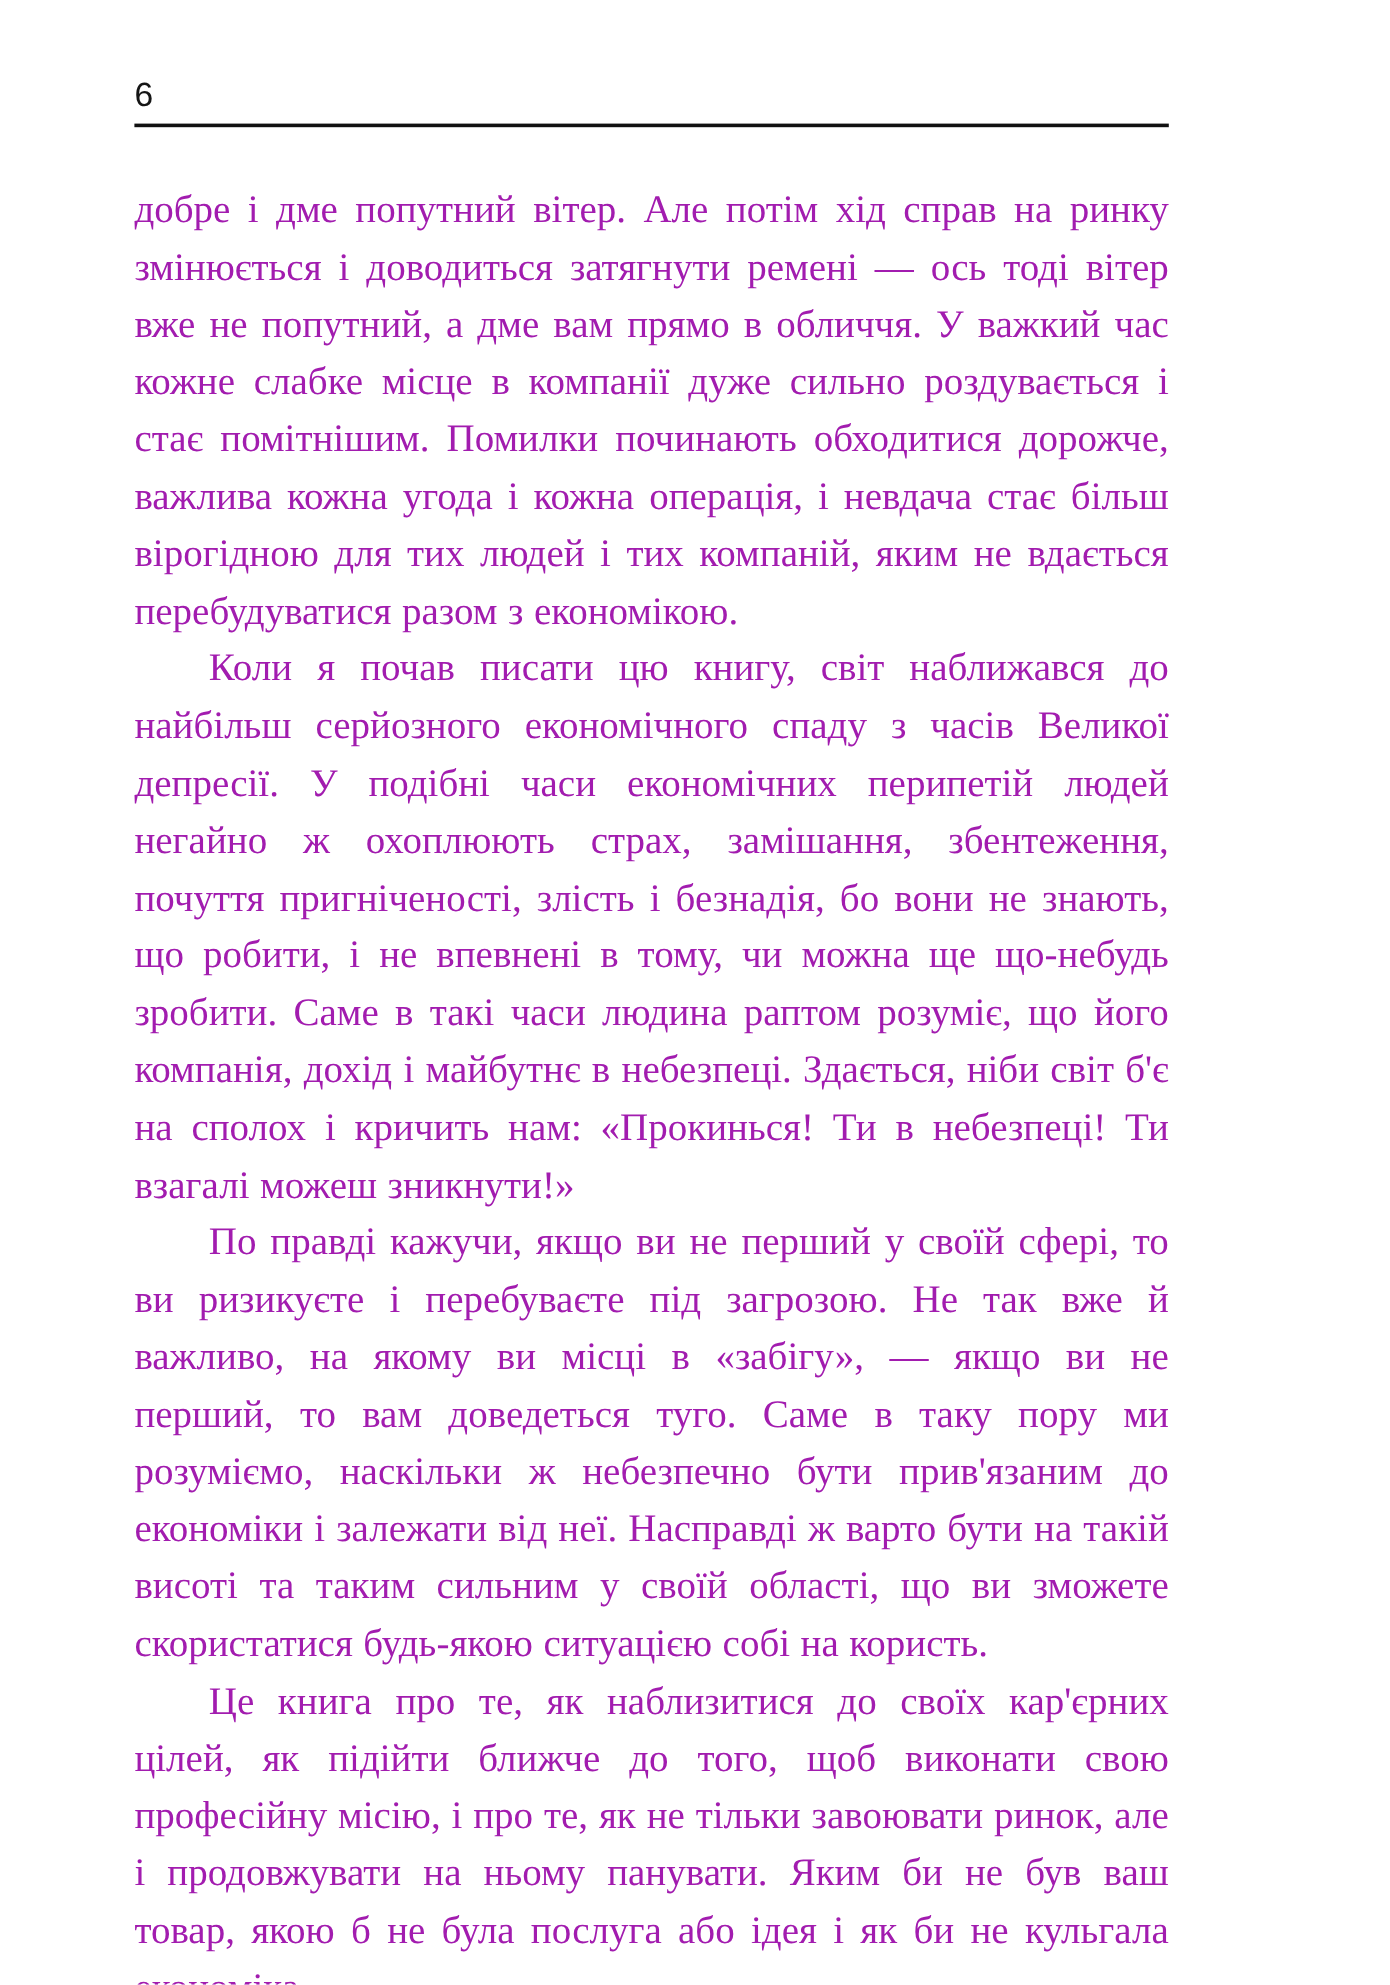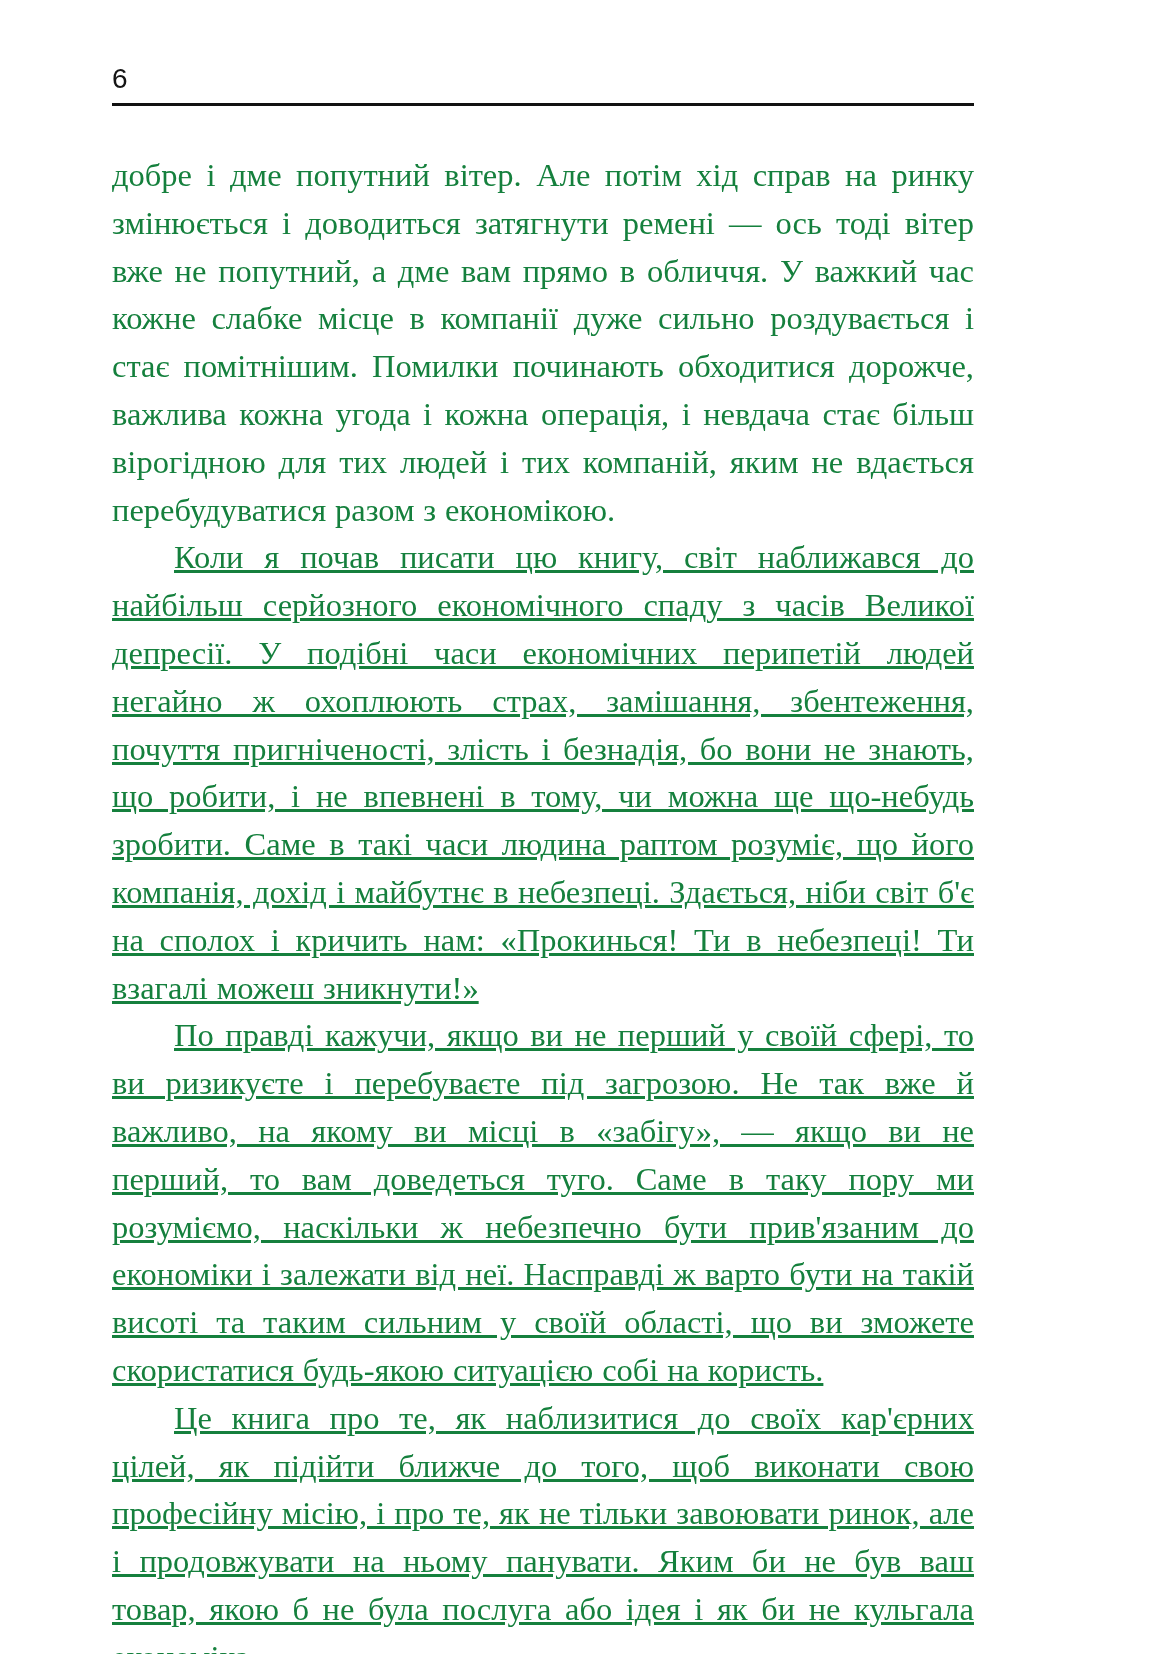--- a/index.html
+++ b/index.html
@@ -37,31 +37,30 @@
   .body-column {
     position: absolute;
     left: 112px;
     top: 152px;
     width: 862px;
   }
   .para {
     font-family: "Liberation Serif", serif;
     font-size: 32.5px;
     line-height: 47.8px;
-    color: #15803d;
+    color: #a21caf;
     text-align: justify;
     text-justify: inter-word;
     margin: 0;
     word-spacing: 0.02em;
     -webkit-hyphens: none;
     hyphens: none;
   }
   .para.indent {
     text-indent: 62px;
-    text-decoration: underline;
   }
   .para + .para {
     margin-top: 0;
   }
 </style>
 </head>
 <body>
 
 <div class="page">
 

